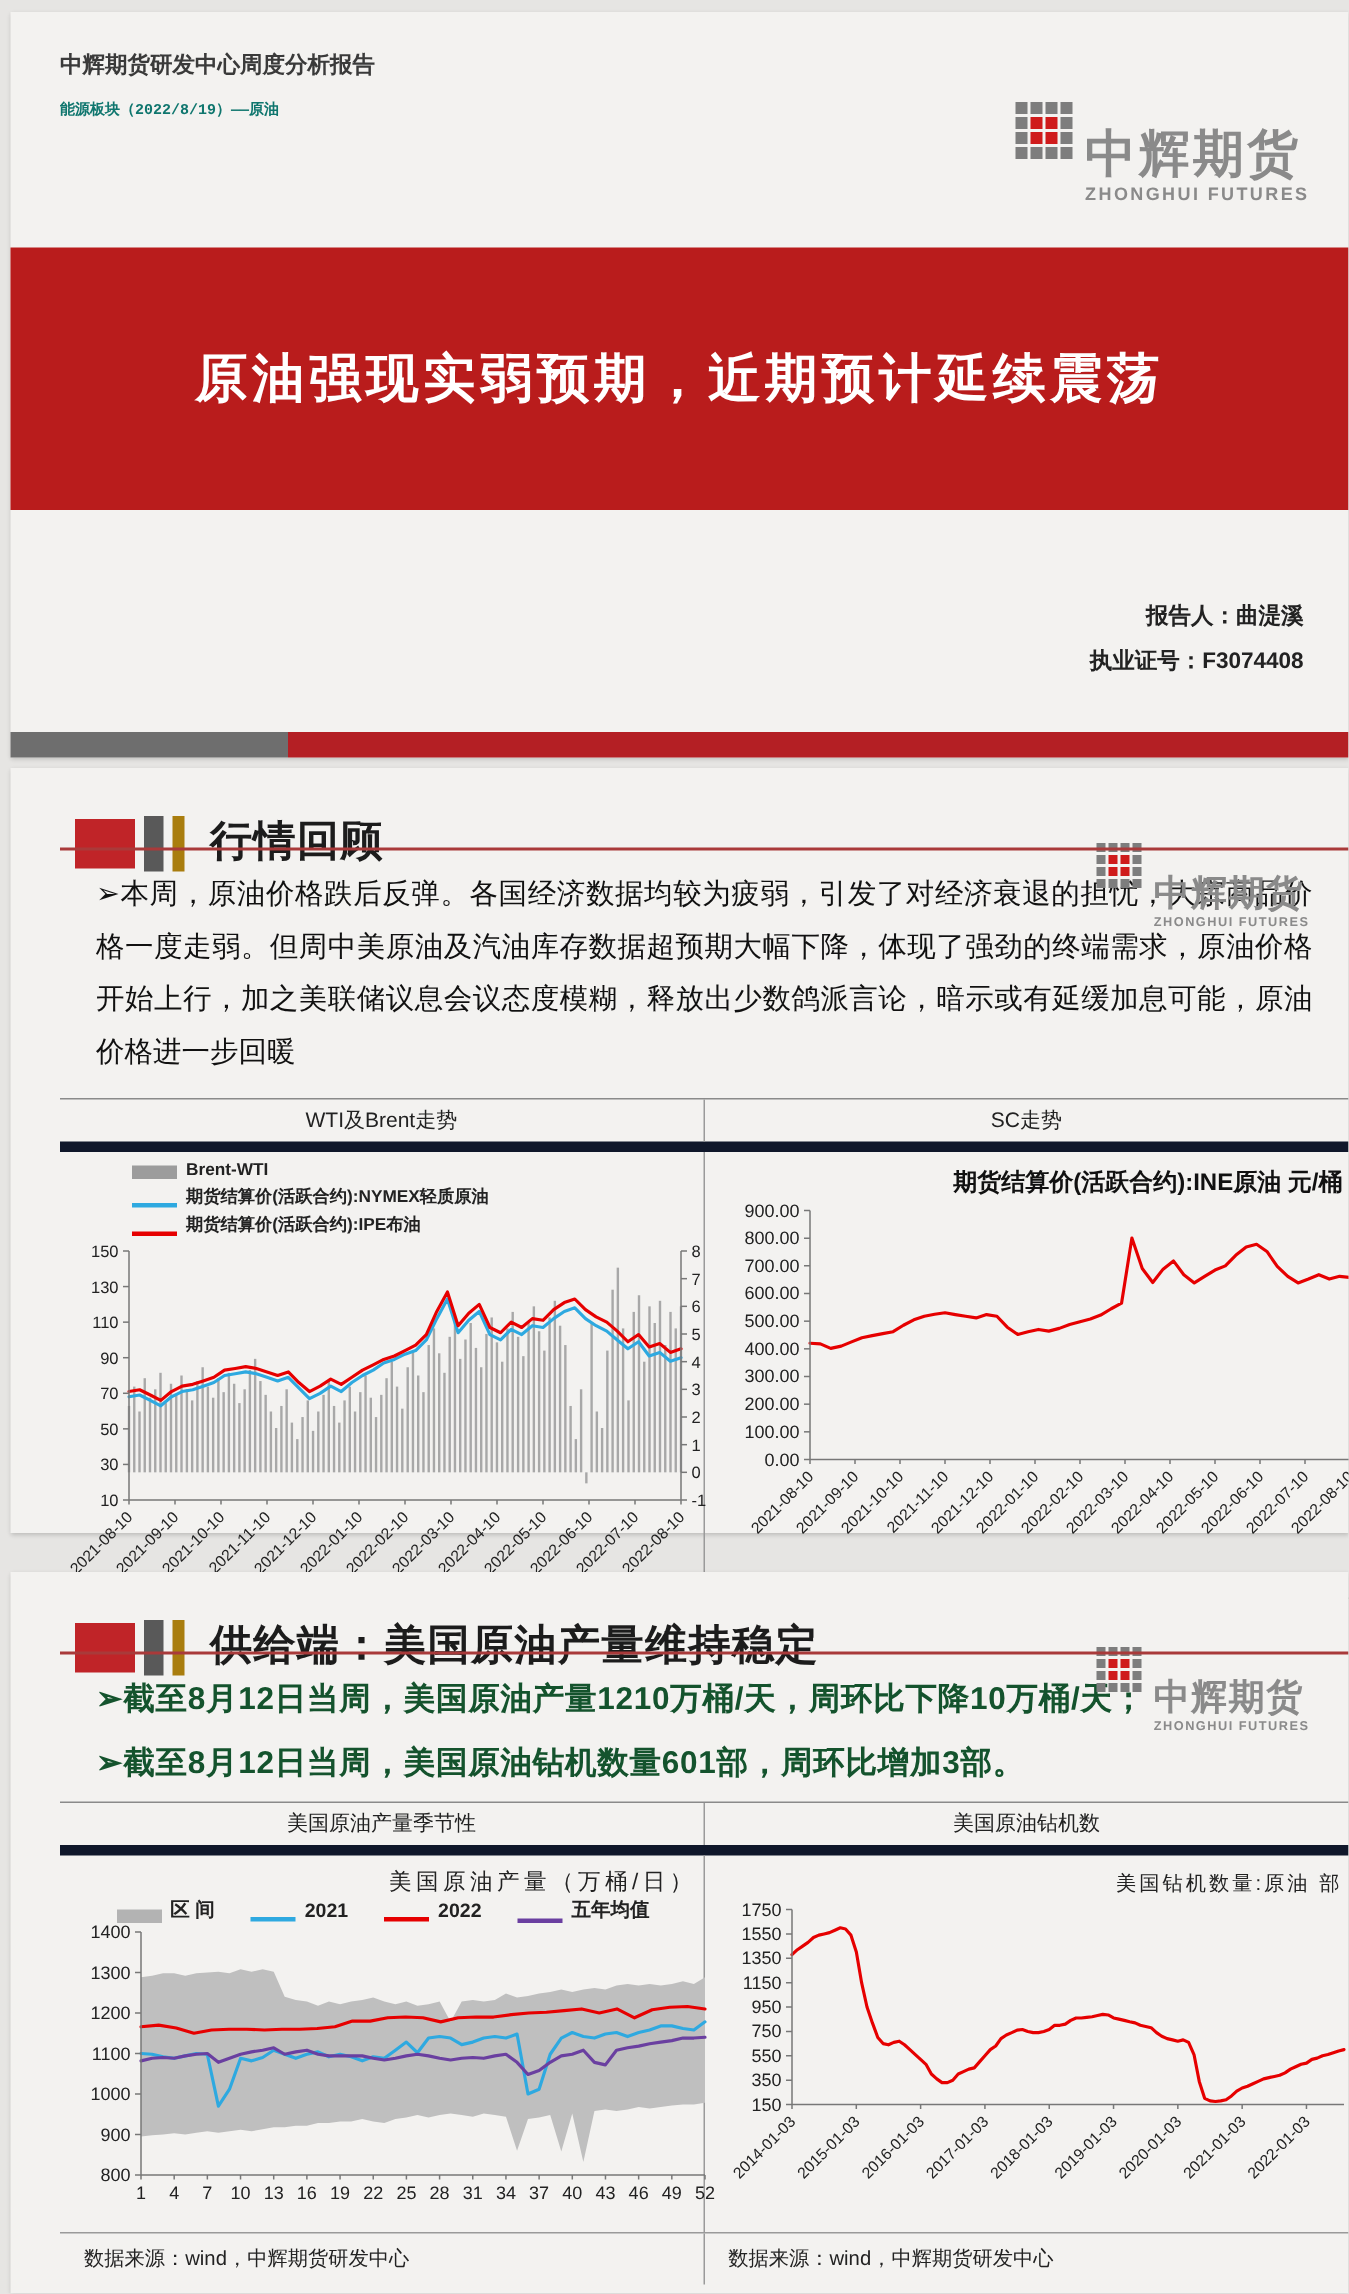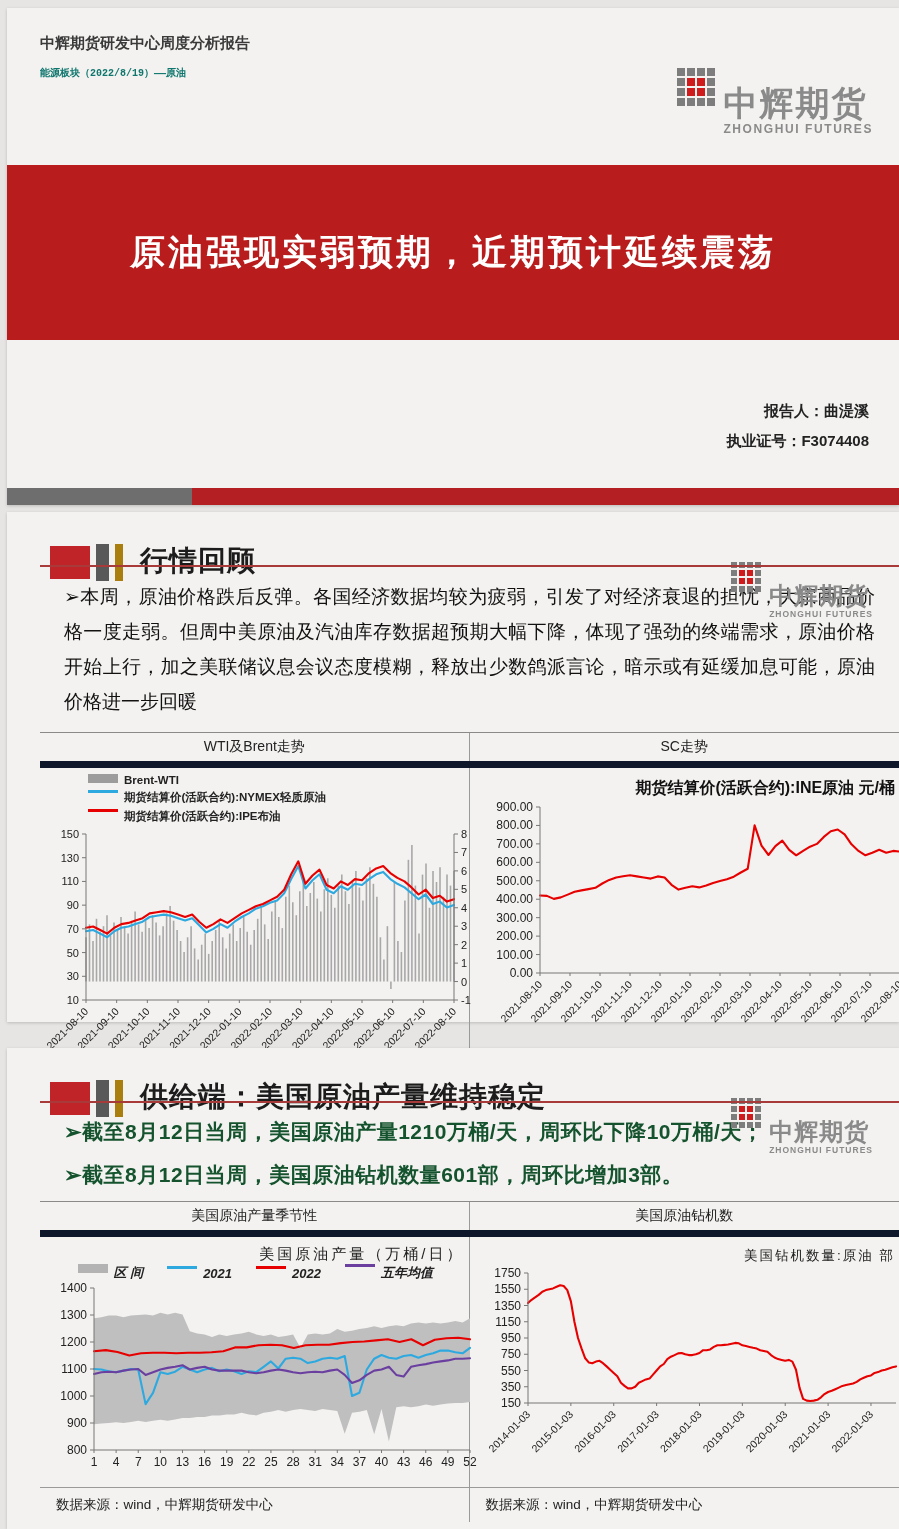--- a/index.html
+++ b/index.html
@@ -54,25 +54,25 @@
   .ct-head{border-bottom:7px solid #0f172a;}
   .ct-foot{border-top:1px solid #9a9a9a;}
   .ct-foot .ct-cell{padding:8px 16px;font-size:13.5px;color:#222;}
   .chart-box{padding:4px 4px 2px 6px;}
 
   .inner-title{text-align:right;font-weight:bold;font-size:16px;color:#111;margin:6px 0 2px;}
   .inner-title.spread{font-weight:normal;font-size:15px;letter-spacing:3px;color:#222;margin:4px 0 0;}
   .inner-title.small{font-weight:normal;font-size:13.5px;letter-spacing:2px;color:#222;margin:6px 0 0;}
 
   .legend{padding-left:42px;display:flex;flex-wrap:wrap;align-items:center;}
-  .legend .li{display:flex;align-items:flex-start;margin:2px 26px 2px 0;font-size:11.5px;font-weight:bold;color:#222;}
+  .legend .li{display:flex;align-items:flex-end;margin:2px 26px 2px 0;font-size:11.5px;font-weight:bold;color:#222;}
   .legend .sw{display:inline-block;margin-right:6px;}
   .legend .sw.bar{width:30px;height:9px;}
   .legend .sw.line{width:30px;height:3px;}
-  .legend.center{justify-content:center;padding-left:0;font-style:italic;}
+  .legend.center{justify-content:center;padding-left:0;}
   .legend.center .li{font-size:13px;margin:0 12px;}
   svg text{font-family:"Liberation Sans",sans-serif;}
 </style>
 </head>
 <body>
 
 <div class="slide" id="slide1">
   <div class="doc-title">中辉期货研发中心周度分析报告</div>
   <div class="doc-subtitle">能源板块（2022/8/19）——原油</div>
   <div class="logo" id="logo-big">

